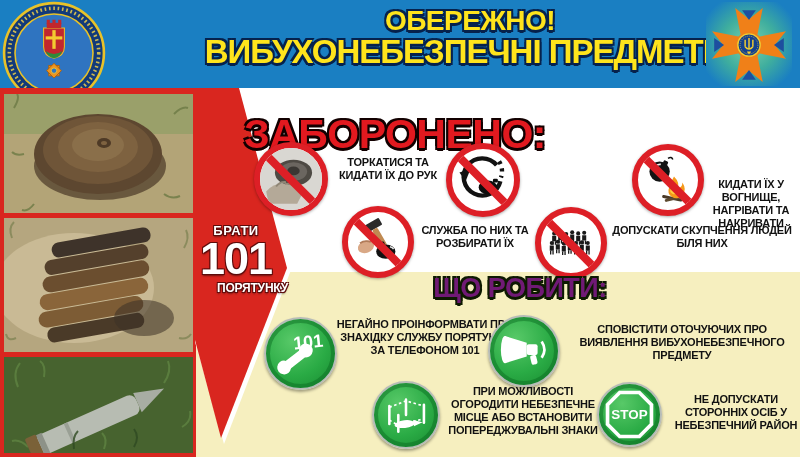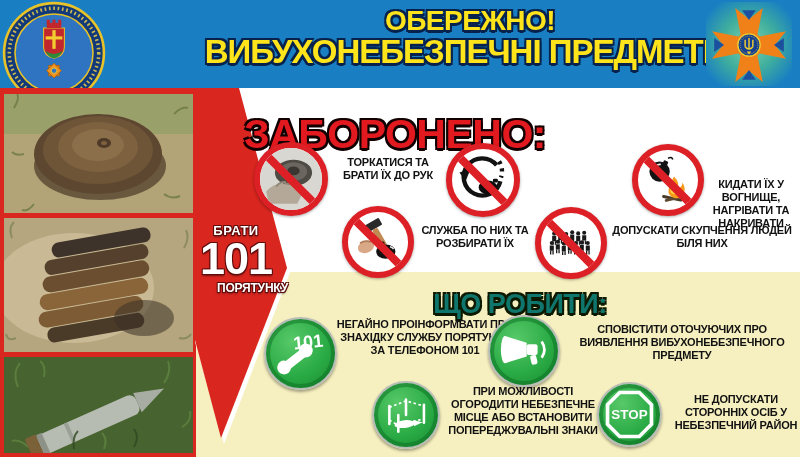--- a/index.html
+++ b/index.html
@@ -27,22 +27,22 @@
   
   .wedge{position:absolute;left:195px;top:88px;width:100px;height:369px;}
   .badge101{position:absolute;left:196px;top:223px;width:80px;text-align:center;color:#fff;font-weight:bold;
     text-shadow:1px 1px 0 #5d0b0b,-1px -1px 0 #5d0b0b,1px -1px 0 #5d0b0b,-1px 1px 0 #5d0b0b,0 2px 2px rgba(0,0,0,.5);}
   .b-l1{font-size:13px;letter-spacing:.5px;}
   .b-num{font-size:45px;line-height:.95;letter-spacing:-1px;}
   .b-l2{font-size:12px;letter-spacing:-.2px;margin-left:21px;}
   
   .forbidden-title{position:absolute;left:244px;right:0;top:95px;text-align:left;font-size:41px;font-weight:bold;color:#e2191f;letter-spacing:-.5px;
     text-shadow:-2px -2px 0 #120000,2px -2px 0 #120000,-2px 2px 0 #120000,2px 2px 0 #120000,0 3px 0 #120000;margin-top:16px;}
-  .todo-title{position:absolute;left:240px;right:0;top:273px;text-align:center;font-size:27px;font-weight:bold;color:#0f766e;letter-spacing:-.5px;
-    text-shadow:-2px -2px 0 #0d1a00,2px -2px 0 #0d1a00,-2px 2px 0 #0d1a00,2px 2px 0 #0d1a00,0 3px 0 #0d1a00;margin-top:16px;}
+  .todo-title{position:absolute;left:240px;right:0;top:273px;text-align:center;font-size:27px;font-weight:bold;color:#701a75;letter-spacing:-.5px;
+    text-shadow:-2px -2px 0 #0d1a00,2px -2px 0 #0d1a00,-2px 2px 0 #0d1a00,2px 2px 0 #0d1a00,0 3px 0 #0d1a00;}
   
   .pr{position:absolute;border-radius:50%;background:#fff;border:6px solid #dd1f26;box-sizing:border-box;box-shadow:0 1px 3px rgba(0,0,0,.35);overflow:hidden;}
   .pr svg{position:absolute;left:0;top:0;width:100%;height:100%;}
   .pr .slash{position:absolute;left:-10%;top:44.5%;width:120%;height:12.5%;background:#dd1f26;transform:rotate(45deg);}
   
   .gc{position:absolute;border-radius:50%;box-sizing:border-box;border:2px solid #b7bcb7;
       background:radial-gradient(circle at 38% 32%, #58c968 0%, #2aab45 55%, #17882f 100%);
       box-shadow:inset 0 0 0 4px rgba(8,105,32,.45),0 2px 3px rgba(0,0,0,.35);overflow:hidden;}
   .gc svg{position:absolute;left:0;top:0;width:100%;height:100%;}
   
@@ -190,21 +190,21 @@
     <svg viewBox="0 0 100 100">
       <rect width="100" height="100" fill="#d9d7d2"></rect>
       <ellipse cx="54" cy="40" rx="30" ry="21" fill="#4e4a44"></ellipse>
       <ellipse cx="54" cy="38" rx="22" ry="15" fill="#6b6660"></ellipse>
       <ellipse cx="54" cy="37" rx="10" ry="7" fill="#3a3733"></ellipse>
       <path d="M10,70 q14,-16 34,-12 q18,4 24,16 l-8,16 H14 z" fill="#b4a998"></path>
       <path d="M26,62 q6,-8 16,-7 M40,58 q8,-2 16,4" stroke="#8f8676" stroke-width="3" fill="none"></path>
     </svg>
     <div class="slash"></div>
   </div>
-  <div class="lbl" style="left:332px;top:156px;width:112px;">ТОРКАТИСЯ ТА БРАТИ ЇХ ДО РУК</div>
+  <div class="lbl" style="left:332px;top:156px;width:112px;">ТОРКАТИСЯ ТА КИДАТИ ЇХ ДО РУК</div>
 
   <div class="pr" style="left:446px;top:143px;width:74px;height:74px;">
     <svg viewBox="0 0 100 100">
       <path d="M72,26 A30,30 0 1 0 78,52" fill="none" stroke="#121212" stroke-width="7"></path>
       <path d="M76,20 A30,30 0 0 1 79,46" fill="none" stroke="#121212" stroke-width="7" stroke-dasharray="5 7"></path>
       <polygon points="12,38 30,32 22,52" fill="#121212"></polygon>
       <ellipse cx="58" cy="62" rx="15" ry="11" fill="#0d0d0d"></ellipse>
       <rect x="66" y="48" width="8" height="6" rx="2" fill="#0d0d0d"></rect>
     </svg>
     <div class="slash"></div>

